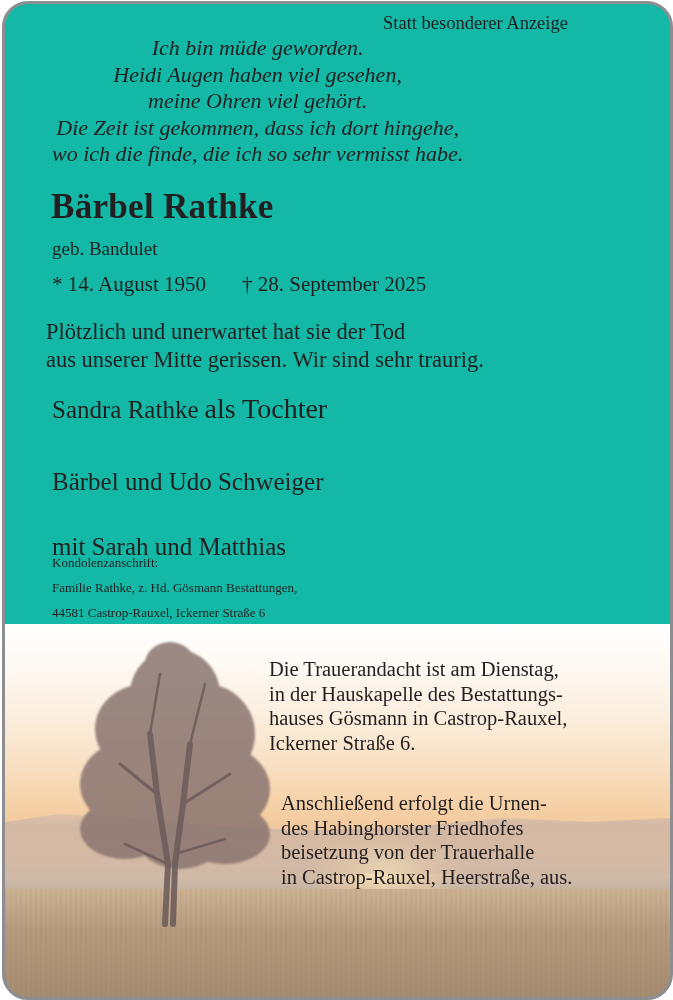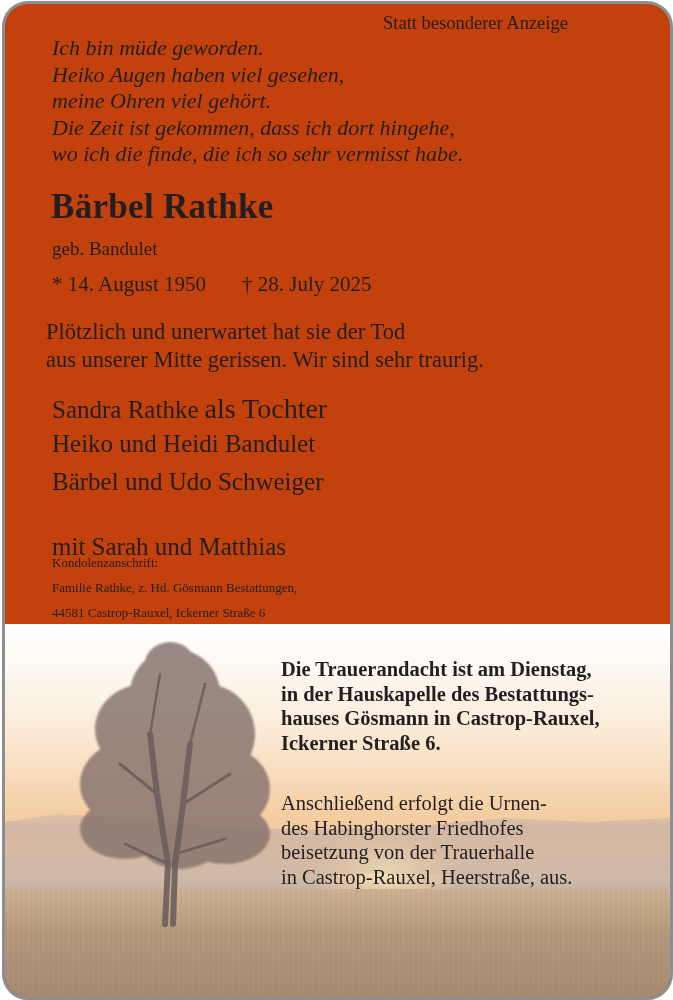--- a/index.html
+++ b/index.html
@@ -2,21 +2,21 @@
 <html><head>
 <meta charset="utf-8">
 <style>
   html, body { margin: 0; padding: 0; }
   body {
     width: 673px; height: 1000px; background: #ffffff; position: relative; overflow: hidden;
     font-family: "Liberation Serif", "DejaVu Serif", serif; color: #231f20;
   }
   .frame {
     position: absolute; left: 2px; top: 1px; width: 665px; height: 993px;
-    border: 3px solid #8d8e92; border-radius: 26px; overflow: hidden; background: #c2410c;
+    border: 3px solid #8d8e92; border-radius: 26px; overflow: hidden; background: #14b8a6;
   }
   .scene {
     position: absolute; left: 0; right: 0; top: 620px; bottom: 0;
     background: linear-gradient(to bottom,
       #ffffff 0%, #fdf8f2 12%, #fbeedd 25%, #f8dfc2 38%, #f5cfa4 50%,
       #eec59b 58%, #dcc0a8 64%, #c9b6a6 70%, #b9a08a 76%, #ae9478 84%, #a88d70 92%, #a28a70 100%);
   }
   .hills {
     position: absolute; left: 0; right: 0; top: 790px; height: 80px;
     background: linear-gradient(to bottom, rgba(180,170,175,0) 0%, rgba(185,170,170,0.55) 40%, rgba(200,178,160,0.35) 100%);
@@ -28,34 +28,34 @@
       repeating-linear-gradient(90deg, rgba(140,120,100,0.10) 0 2px, rgba(0,0,0,0) 2px 5px),
       linear-gradient(to bottom, #cdb294 0%, #b59a7c 40%, #a58b70 100%);
   }
   .sun {
     position: absolute; left: 300px; top: 820px; width: 160px; height: 90px;
     background: radial-gradient(ellipse at center, rgba(255,236,190,0.9) 0%, rgba(255,220,170,0.4) 40%, rgba(255,220,170,0) 70%);
   }
   .tree { position: absolute; left: 60px; top: 630px; width: 220px; height: 295px; }
   .txt { position: absolute; white-space: nowrap; }
   .header-note { left: 378px; top: 9px; font-size: 18.5px; }
-  .poem { left: 47px; top: 31px; font-style: italic; font-size: 22px; line-height: 26.5px; }
+  .poem { left: 47px; top: 31px; font-style: italic; font-size: 22px; line-height: 26.5px; text-align: center; }
   .name { left: 46px; top: 183px; font-weight: bold; font-size: 35px; letter-spacing: 0.3px; }
   .birthname { left: 47px; top: 234px; font-size: 19px; }
   .dates { left: 47px; top: 268px; font-size: 21px; }
   .dates .sep { display: inline-block; width: 36px; }
   .statement { left: 41px; top: 314px; font-size: 22.5px; line-height: 28px; }
   .mourner { left: 47px; font-size: 25px; line-height: 25px; }
   .mourner .rel { font-size: 28px; margin-left: 6px; }
   .m1 { top: 392px; }
   .m2 { top: 427px; }
   .m3 { top: 465px; }
   .m4 { top: 493px; margin-top: 37px; }
   .condolence { left: 47px; top: 546px; font-size: 13px; line-height: 25px; }
-  .service { left: 276px; top: 653px; font-size: 20.5px; line-height: 24.5px; font-weight: bold; }
+  .service { left: 264px; top: 653px; font-size: 20.5px; line-height: 24.5px; }
   .burial { left: 276px; top: 787px; font-size: 20.5px; line-height: 24.5px; }
 </style>
 </head>
 <body>
 
 <div class="frame">
 
   <div class="scene"></div>
   <div class="sun"></div>
   <div class="hills"></div>
@@ -88,41 +88,40 @@
       <path d="M110 220 L160 205" stroke-width="2.5"></path>
       <path d="M85 100 L95 40" stroke-width="2.5"></path>
       <path d="M125 110 L140 50" stroke-width="2.5"></path>
     </g>
   </svg>
 
   <div class="txt header-note">Statt besonderer Anzeige</div>
 
   <div class="txt poem">
     <div>Ich bin müde geworden.</div>
-    <div>Heiko Augen haben viel gesehen,</div>
+    <div>Heidi Augen haben viel gesehen,</div>
     <div>meine Ohren viel gehört.</div>
     <div>Die Zeit ist gekommen, dass ich dort hingehe,</div>
     <div>wo ich die finde, die ich so sehr vermisst habe.</div>
   </div>
 
   <div class="txt name">Bärbel Rathke</div>
   <div class="txt birthname">geb. Bandulet</div>
   <div class="txt dates">
-    <span>* 14. August 1950</span><span class="sep"></span><span>† 28. July 2025</span>
+    <span>* 14. August 1950</span><span class="sep"></span><span>† 28. September 2025</span>
   </div>
 
   <div class="txt statement">
     <div>Plötzlich und unerwartet hat sie der Tod</div>
     <div>aus unserer Mitte gerissen. Wir sind sehr traurig.</div>
   </div>
 
   <div class="txt mourner m1">
     <span>Sandra Rathke</span><span class="rel">als Tochter</span>
   </div>
-  <div class="txt mourner m2">Heiko und Heidi Bandulet</div>
   <div class="txt mourner m3">Bärbel und Udo Schweiger</div>
   <div class="txt mourner m4">mit Sarah und Matthias</div>
 
   <div class="txt condolence">
     <div>Kondolenzanschrift:</div>
     <div>Familie Rathke, z. Hd. Gösmann Bestattungen,</div>
     <div>44581 Castrop-Rauxel, Ickerner Straße 6</div>
   </div>
 
   <div class="txt service">

